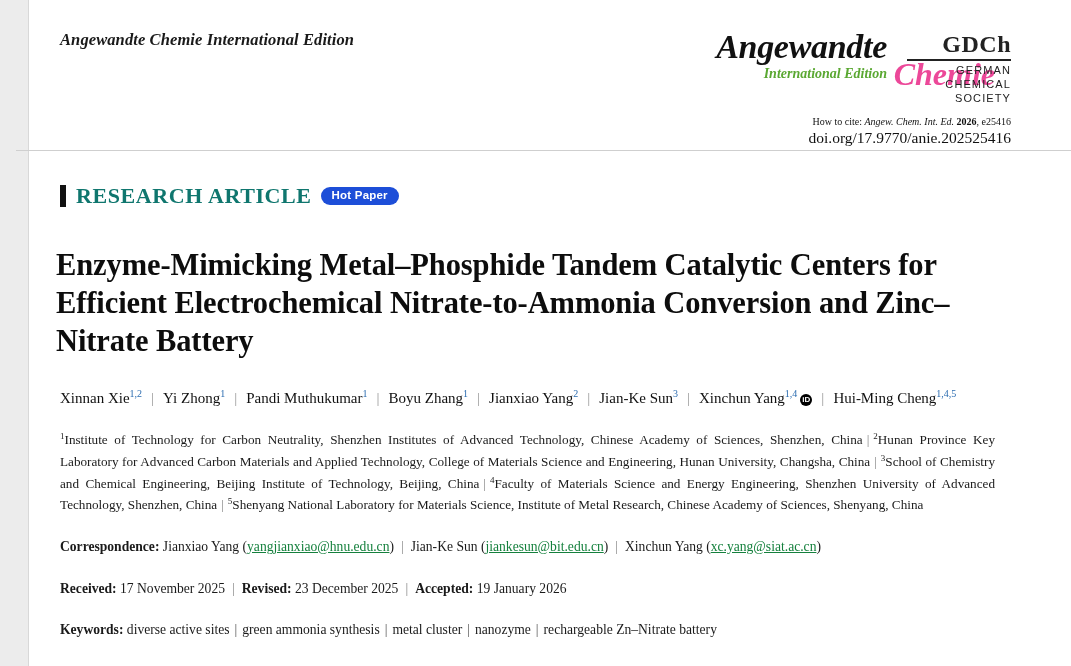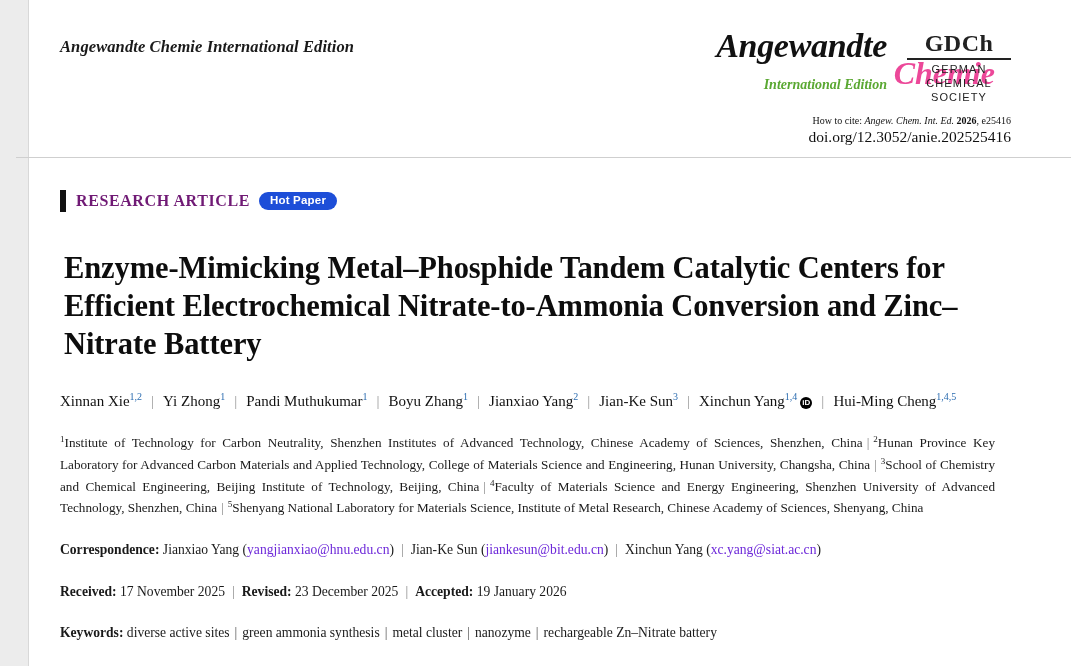--- a/index.html
+++ b/index.html
@@ -28,21 +28,21 @@
     height: 666px;
     background: #ececec;
     border-right: 1px solid #d8d8d8;
   }
   .content {
     position: absolute;
     left: 28px;
     top: 0;
     right: 0;
     bottom: 0;
-    padding: 7px 60px 0 16px;
+    padding: 0 60px 0 16px;
     box-sizing: border-box;
   }
 
   
   .header {
     position: relative;
     height: 150px;
   }
   .journal-running-title {
     position: absolute;
@@ -51,21 +51,21 @@
     font-family: "Liberation Serif", serif;
     font-style: italic;
     font-weight: bold;
     font-size: 16.5px;
     color: #1a1a1a;
     letter-spacing: 0.1px;
   }
   .brand {
     position: absolute;
     right: 0px;
-    top: 22px;
+    top: 30px;
     width: 420px;
     text-align: right;
   }
   .brand-logo {
     position: relative;
     height: 62px;
   }
   .brand-ang {
     position: absolute;
     right: 124px;
@@ -81,39 +81,38 @@
   .brand-ie {
     position: absolute;
     right: 124px;
     top: 37px;
     font-family: "Liberation Serif", serif;
     font-style: italic;
     font-weight: bold;
     font-size: 14px;
     color: #5aa832;
     line-height: 1;
-    margin-top: 12px;
   }
   .brand-chemie {
     position: absolute;
     right: 16px;
     top: 28px;
     font-family: Liberation Serif, serif;
     font-style: italic;
     font-weight: bold;
     font-size: 32px;
     color: #ec4899;
     line-height: 1;
   }
   .gdch {
     position: absolute;
     right: 0px;
     top: 2px;
     width: 104px;
-    text-align: center;
+    text-align: right;
   }
   .gdch-mark {
     font-family: "Liberation Serif", serif;
     font-weight: bold;
     font-size: 24px;
     color: #222;
     letter-spacing: 0.5px;
     line-height: 1;
   }
   .gdch-rule {
@@ -160,40 +159,40 @@
   }
   .artcat-bar {
     width: 6px;
     height: 22px;
     background: #111;
     margin-right: 10px;
   }
   .artcat-label {
     font-family: "Liberation Serif", serif;
     font-weight: bold;
-    font-size: 16px;
+    font-size: 22px;
     letter-spacing: 0.6px;
-    color: #701a75;
+    color: #0f766e;
   }
   .hot-paper {
     margin-left: 9px;
     background: #1d4ed8;
     color: #fff;
     border-radius: 11px;
     padding: 3px 11px 4px 11px;
     font-family: "Liberation Sans", sans-serif;
     font-weight: bold;
     font-size: 11.5px;
     letter-spacing: 0.2px;
     line-height: 1;
   }
 
   
   .title {
-    margin: 38px 16px 0 20px;
+    margin: 38px 16px 0 12px;
     font-family: "Liberation Serif", serif;
     font-weight: bold;
     font-size: 30.5px;
     line-height: 1.24;
     color: #0d0d0d;
     letter-spacing: -0.1px;
   }
 
   
   .authors {
@@ -240,21 +239,21 @@
   
   .meta {
     margin: 20px 16px 0 16px;
     font-family: "Liberation Serif", serif;
     font-size: 13.6px;
     color: #1a1a1a;
     line-height: 1.6;
   }
   .meta + .meta { }
   .meta b { font-weight: bold; }
-  .mail { color: #6d28d9; }
+  .mail { color: #15803d; text-decoration: underline; }
   .pipe { color: #888; padding: 0 7px; }
   .kw-sep { color: #555; padding: 0 5px; }
 </style>
 </head>
 <body>
 
 <div class="page">
 
   <div class="left-rail"></div>
 
@@ -274,21 +273,21 @@
             <div class="gdch-sub">GERMAN</div>
             <div class="gdch-sub">CHEMICAL SOCIETY</div>
           </div>
         </div>
 
         <div class="cite-line">
           <span>How to cite:</span>
           <span class="ital">Angew. Chem. Int. Ed.</span>
           <span class="bold">2026</span><span>, e25416</span>
         </div>
-        <div class="doi-line">doi.org/12.3052/anie.202525416</div>
+        <div class="doi-line">doi.org/17.9770/anie.202525416</div>
       </div>
 
       <div class="header-rule"></div>
     </div>
 
     <div class="artcat">
       <div class="artcat-bar"></div>
       <div class="artcat-label">RESEARCH ARTICLE</div>
       <div class="hot-paper">Hot Paper</div>
     </div>

